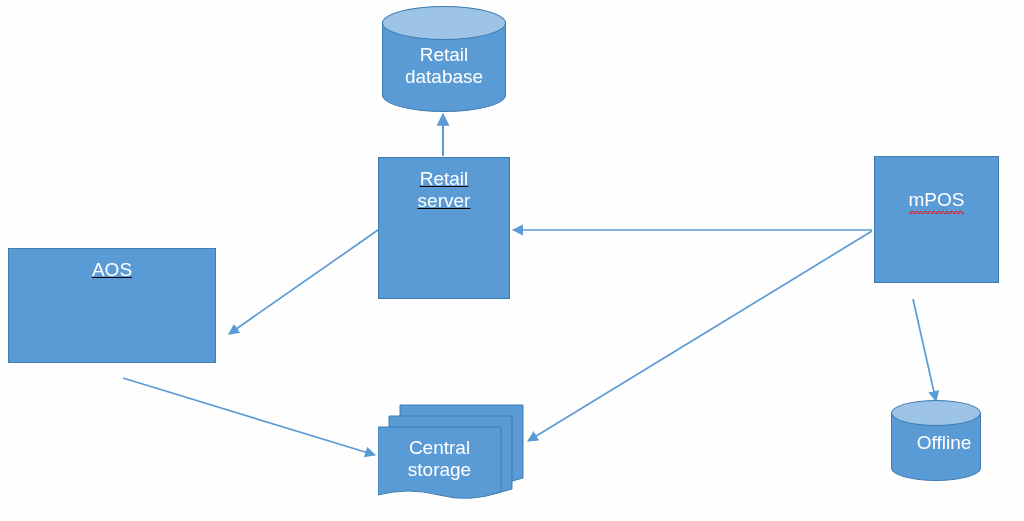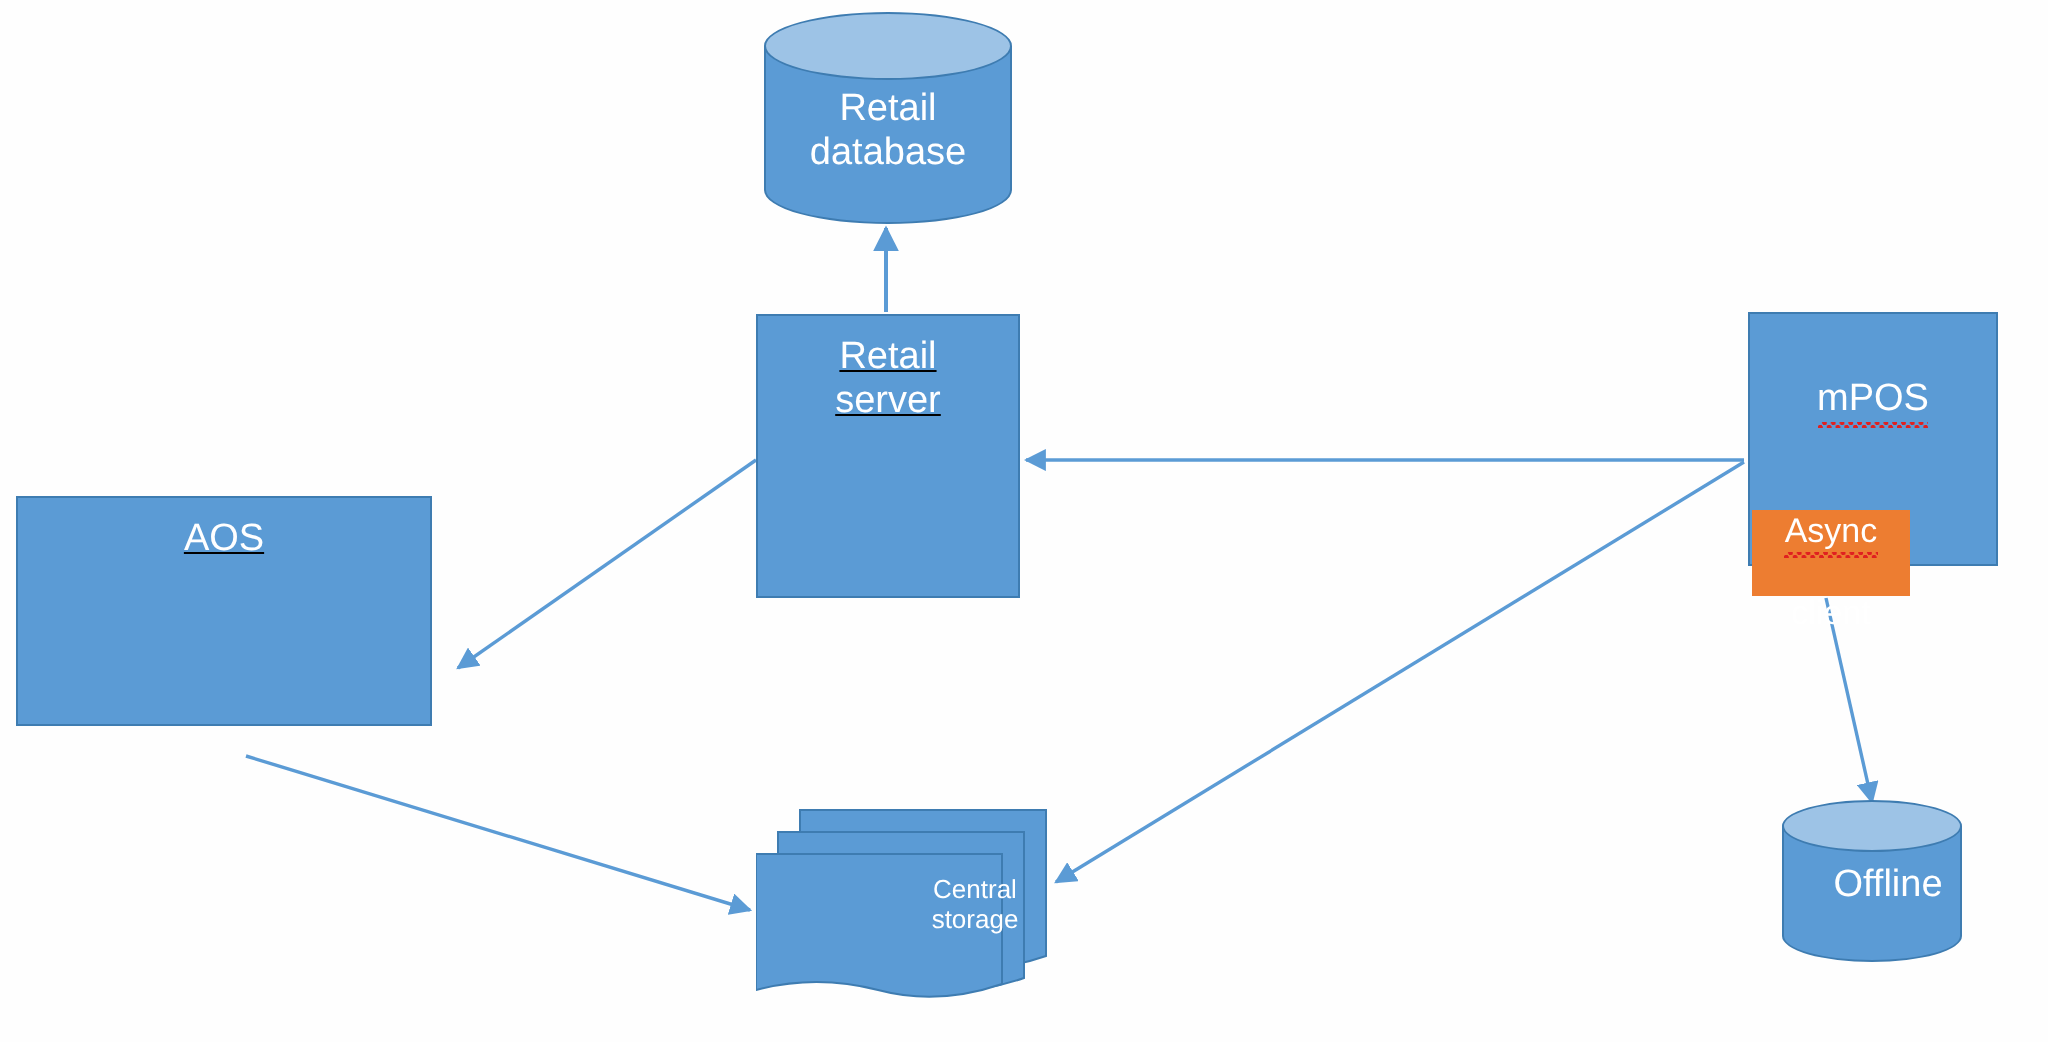--- a/index.html
+++ b/index.html
@@ -158,36 +158,30 @@
   </div>
 
   <div style="position:absolute; left:378px; top:402px; width:150px; height:102px;">
     <svg viewBox="0 0 150 102" width="150" height="102" xmlns="http://www.w3.org/2000/svg">
       <g stroke="#3E7CB1" stroke-width="1" fill="#5B9BD5">
         <path d="M22,3 H145 V76 Q113,87 83,79 Q52,71 22,79 Z"></path>
         <path d="M11,14 H134 V87 Q102,98 72,90 Q41,82 11,90 Z"></path>
         <path d="M0,25 H123 V90 Q91,101 61,93 Q30,85 0,93 Z"></path>
       </g>
     </svg>
-    <div class="node-label" style="position:absolute; left:0; top:35px; width:123px; font-size:13px;padding-left:48px;">Central
+    <div class="node-label" style="position:absolute; left:0; top:35px; width:123px; font-size:19px;">Central
 storage</div>
   </div>
 
   <div class="rect" style="left:874px; top:156px; width:125px; height:127px;">
     <div class="node-label">
       <span class="sq">mPOS</span>
     </div>
   </div>
 
-  <div class="subbox" style="left:876px; top:255px; width:79px; height:43px;">
-    <div class="node-label">
-      <span class="sq">Async</span><br>
-      <span>client</span>
-    </div>
-  </div>
 
   <div class="cyl" style="left:891px; top:400px; width:90px; height:81px;">
     <div class="cyl-bottom" style="top:55px; height:26px;"></div>
     <div class="cyl-body" style="top:13px; height:55px;"></div>
     <div class="cyl-top" style="height:26px;"></div>
     <div class="node-label" style="top:32px;margin-left:16px;">Offline</div>
   </div>
 
 </div>
 

